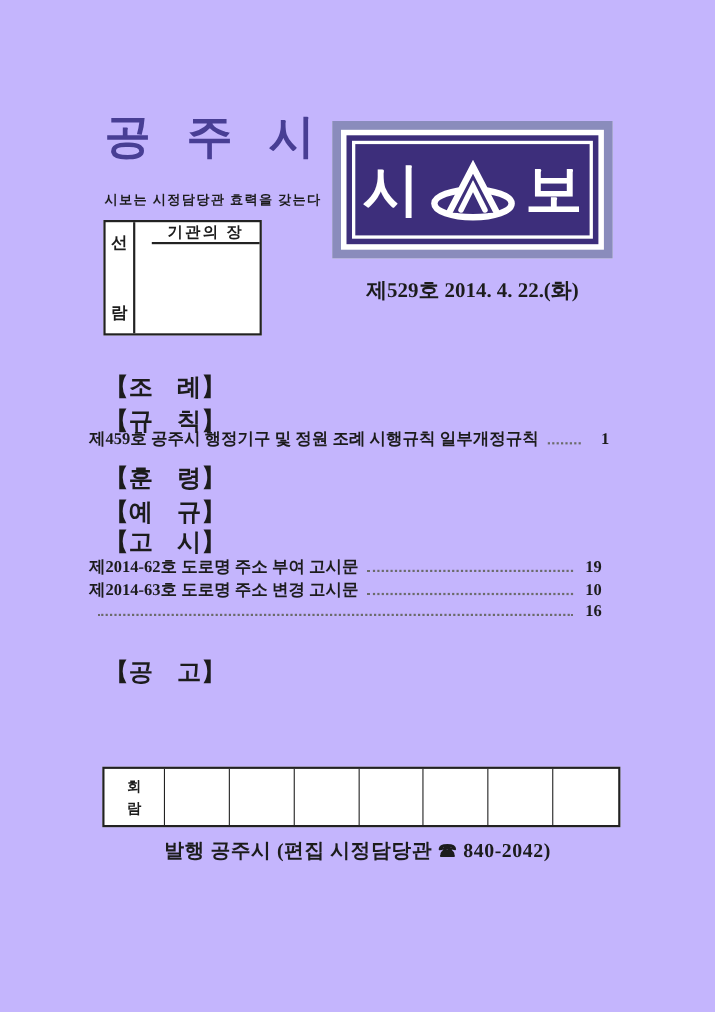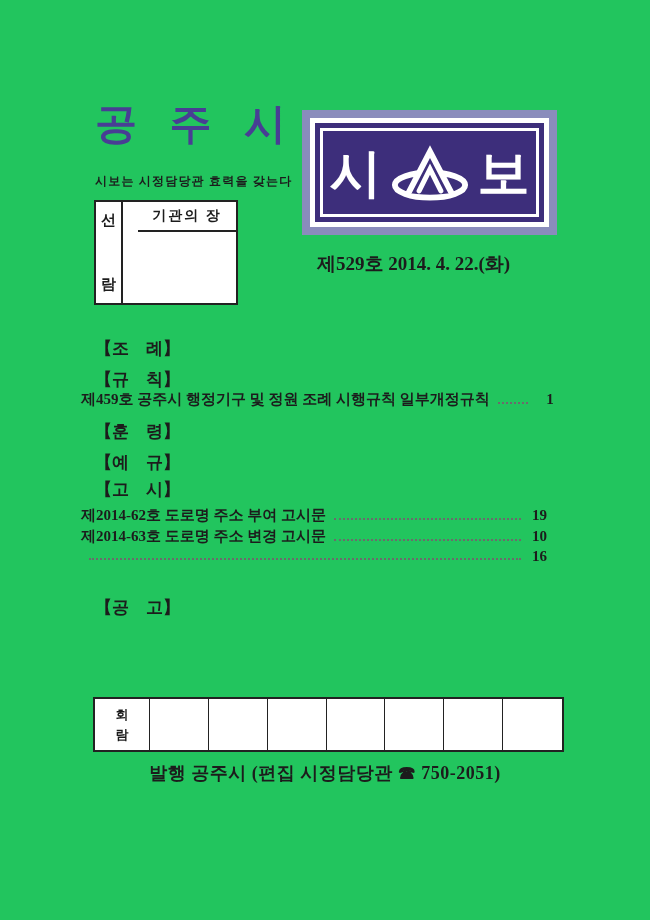--- a/index.html
+++ b/index.html
@@ -1,19 +1,19 @@
 <!DOCTYPE html>
 <html><head>
 <meta charset="utf-8">
 <style>
   * { margin:0; padding:0; box-sizing:border-box; }
   html,body { background:#e8e8e8; }
   .page {
     position:relative; width:650px; height:920px; margin:0 auto;
-    background:#22c55e; overflow:hidden;
+    background:#c4b5fd; overflow:hidden;
     font-family:"Liberation Serif","DejaVu Serif",serif; color:#1c1c1c;
   }
   
   .city-title {
     position:absolute; left:95px; top:96px;
     font-size:42px; font-weight:bold; color:#483E94;
     letter-spacing:8px; word-spacing:6px; white-space:nowrap;
   }
   .tagline {
     position:absolute; left:95px; top:173px;
@@ -24,21 +24,21 @@
     position:absolute; left:94px; top:200px; width:144px; height:105px;
     border:2px solid #222; display:flex; background:#fff;
   }
   .ap-left {
     width:27px; border-right:2px solid #222;
     display:flex; flex-direction:column; justify-content:space-between;
     align-items:center; padding:9px 0; font-size:15px; font-weight:bold;
   }
   .ap-right { flex:1; display:flex; flex-direction:column; }
   .ap-header {
-    height:30px; border-bottom:2px solid #222;
+    height:20px; border-bottom:2px solid #222;
     display:flex; align-items:center; justify-content:center;
     font-size:14px; font-weight:bold; letter-spacing:2px;margin-left:15px;
   }
   .ap-body { flex:1; }
   
   .masthead {
     position:absolute; left:302px; top:110px; width:255px; height:125px;
     border:8px solid #8A8CBC; background:#ffffff; padding:5px;
   }
   .mh-dark { position:relative; width:100%; height:100%; background:#3D2E7B; }
@@ -47,26 +47,26 @@
     position:absolute; inset:0; display:flex; align-items:center;
     justify-content:center; gap:2px;
   }
   .mh-char {
     color:#ffffff; font-size:52px; font-weight:bold; line-height:1;
     font-family:"Liberation Sans","DejaVu Sans",sans-serif;
   }
   .mh-emblem { width:92px; height:62px; margin-top:4px; }
   
   .issue-line {
-    position:absolute; left:286px; top:251px; width:255px;
+    position:absolute; left:302px; top:251px; width:255px;
     text-align:center; font-size:19px; font-weight:600; white-space:nowrap;
   }
   
   .toc-heading {
-    position:absolute; left:95px; font-size:17px; font-weight:bold;
+    position:absolute; left:95px; font-size:22px; font-weight:bold;
     white-space:nowrap;
   }
   .toc-item {
     position:absolute; left:81px; width:466px;
     display:flex; align-items:baseline; font-size:15px; font-weight:bold;
     white-space:nowrap;
   }
   .toc-item .leader {
     flex:1; border-bottom:2px dotted #6b6b6b; margin:0 8px;
     align-self:flex-end; margin-bottom:5px; min-width:30px;
@@ -164,15 +164,15 @@
     </div>
     <div class="circ-cell"></div>
     <div class="circ-cell"></div>
     <div class="circ-cell"></div>
     <div class="circ-cell"></div>
     <div class="circ-cell"></div>
     <div class="circ-cell"></div>
     <div class="circ-cell"></div>
   </div>
 
-  <div class="footer">발행 공주시 (편집 시정담당관 ☎ 750-2051)</div>
+  <div class="footer">발행 공주시 (편집 시정담당관 ☎ 840-2042)</div>
 
 </div>
 
 </body></html>

